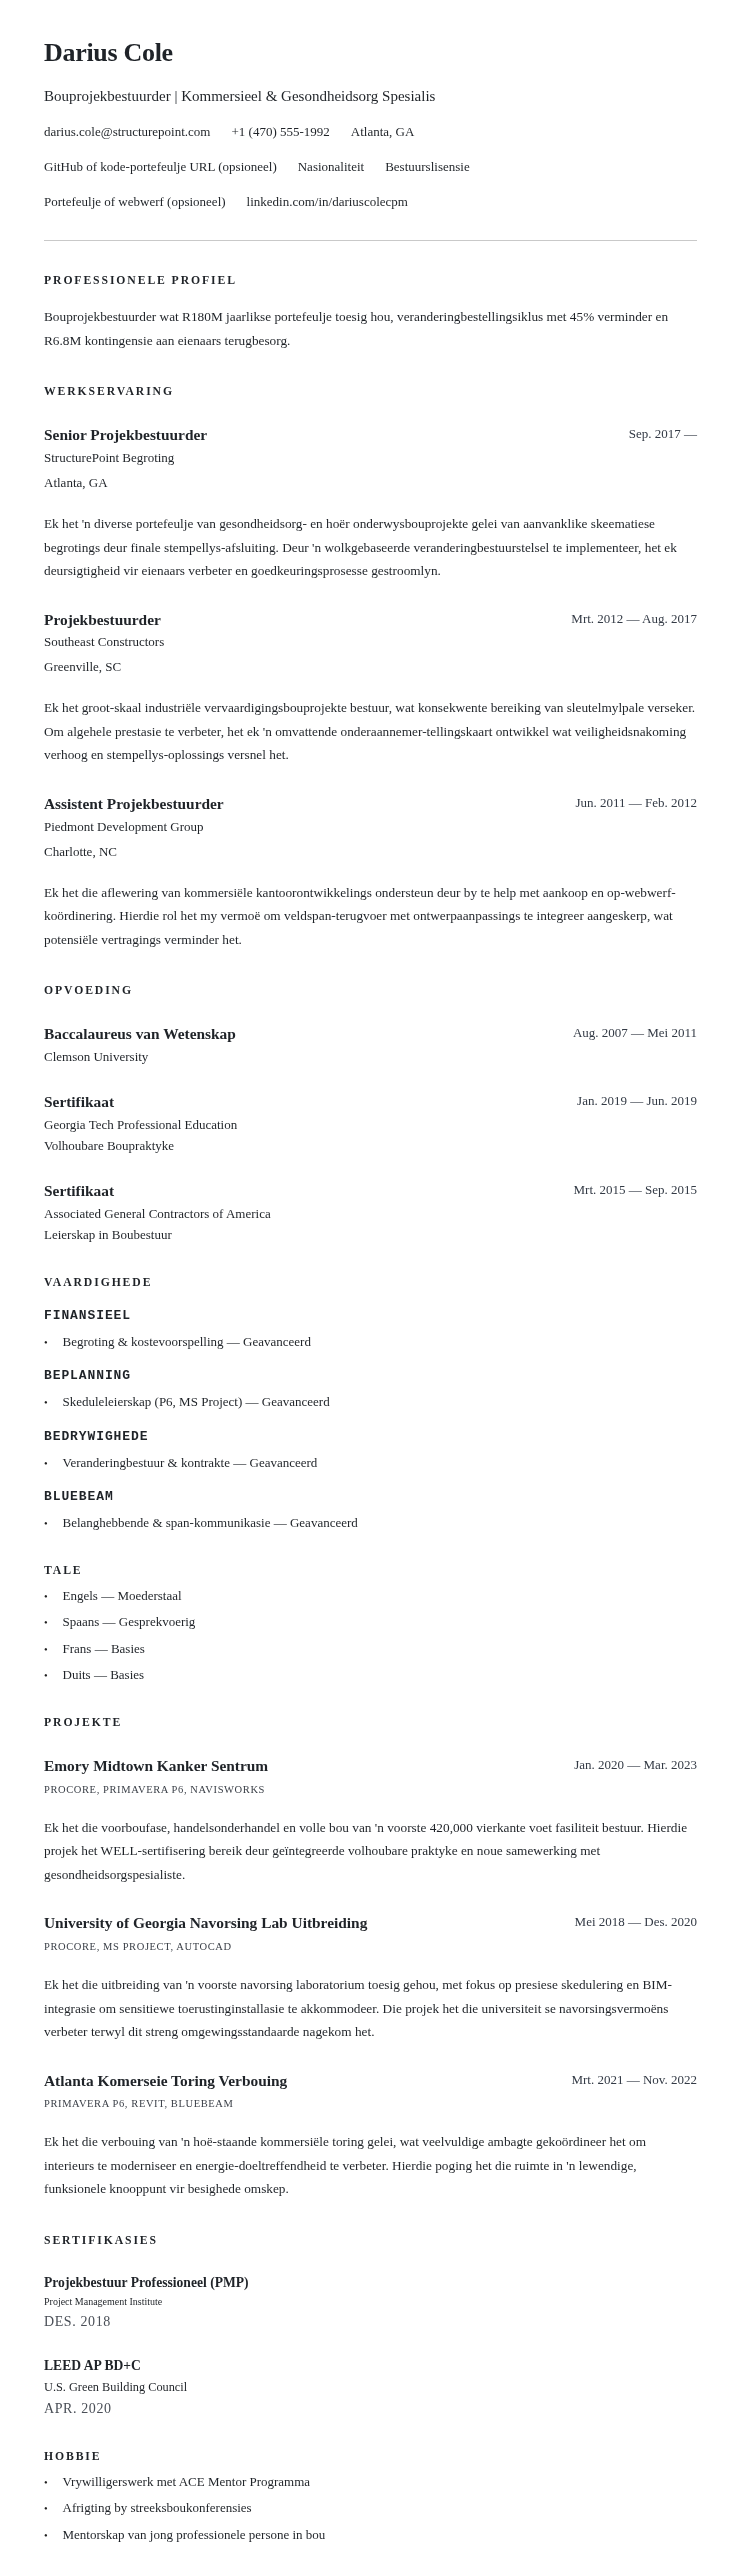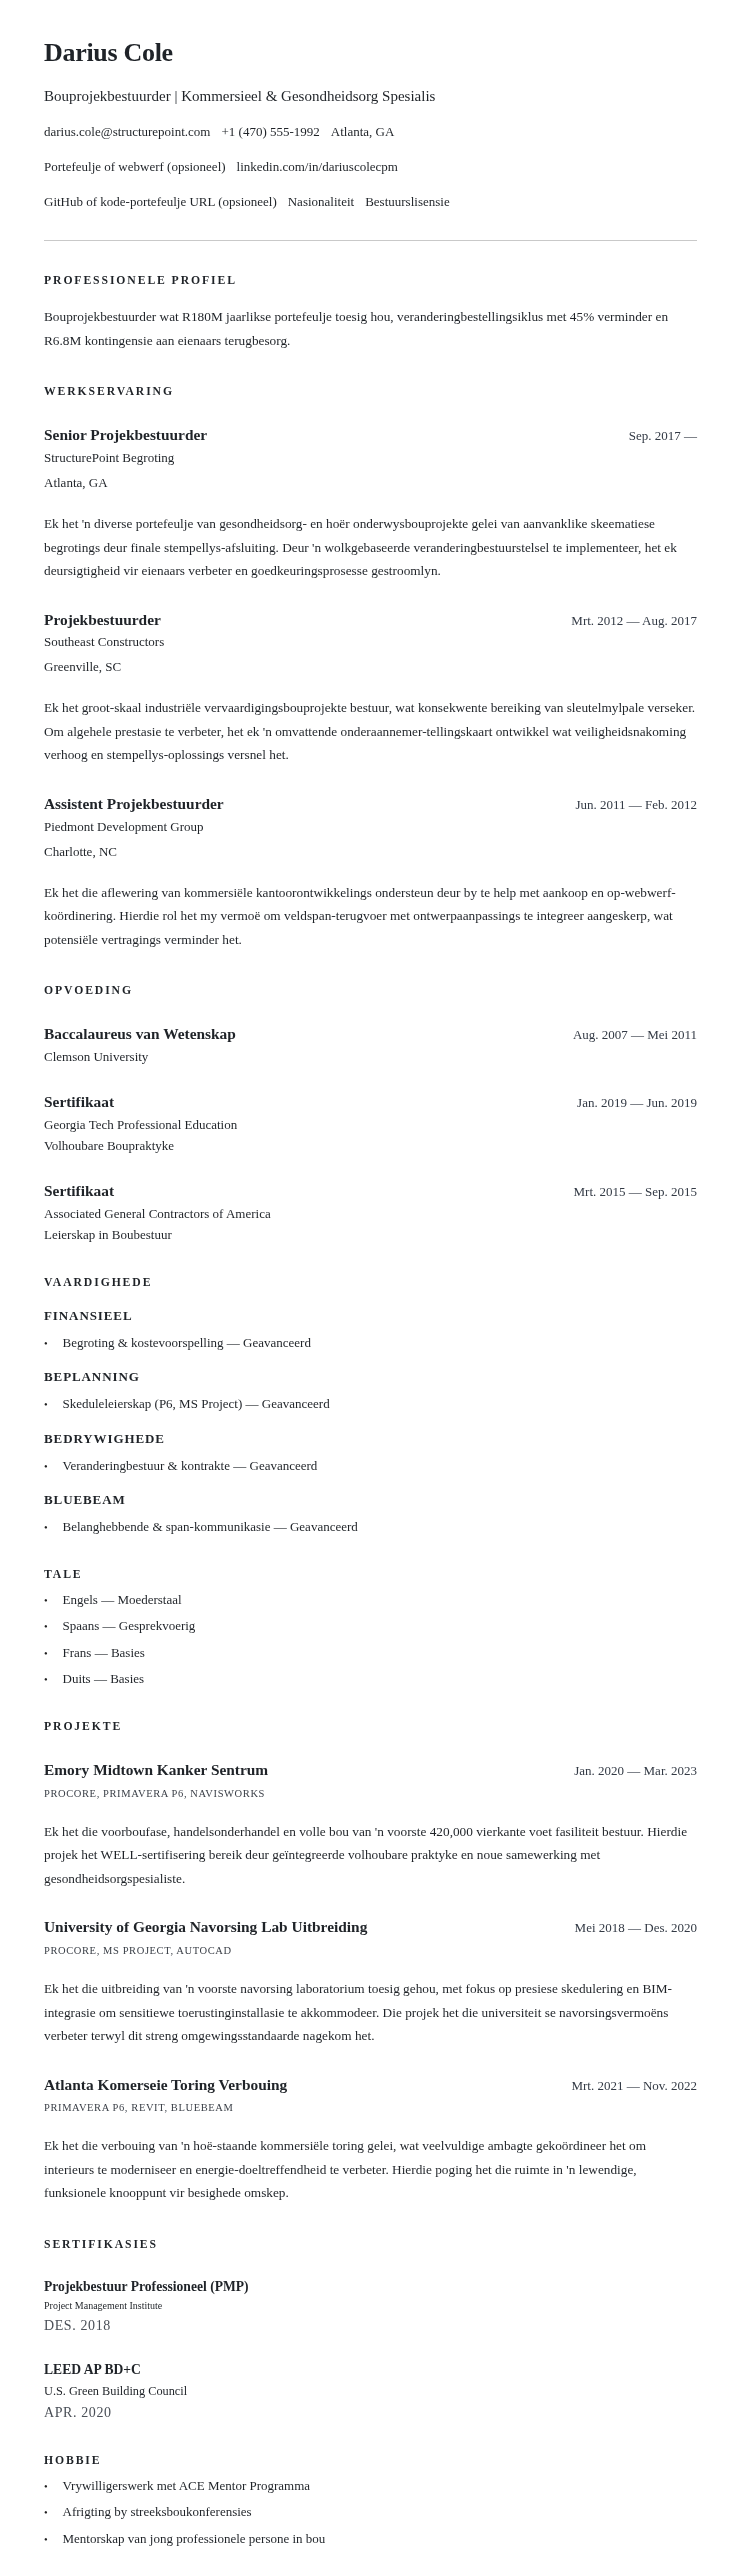--- a/index.html
+++ b/index.html
@@ -22,21 +22,21 @@
     letter-spacing: -0.3px;
     line-height: 1.05;
     margin: 7.4px 0 0 0;
   }
   .headline {
     font-size: 15px;
     margin-top: 21px;
   }
   .contact-row {
     display: flex;
-    gap: 11px;
+    gap: 21px;
     font-size: 13px;
     margin-top: 19px;
   }
   .header-divider {
     border: none;
     border-top: 0.6px solid #c9c9c9;
     margin: 30px 0 0 0;
   }
 
   
@@ -52,21 +52,21 @@
     font-size: 13.3px;
     line-height: 23.5px;
     margin: 18.5px 0 0 0;
   }
 
   
   .entry { margin-top: 28px; }
   .entry-head {
     display: flex;
     justify-content: space-between;
-    align-items: flex-end;
+    align-items: flex-start;
   }
   .entry-title {
     font-size: 15.4px;
     font-weight: 700;
   }
   .entry-dates {
     font-size: 13px;
     color: #333a45;
     white-space: nowrap;
   }
@@ -85,20 +85,21 @@
     color: #3a3f47;
   }
   .entry .para { margin-top: 21px; }
 
   
   .skill-group { margin-top: 18.5px; }
   .skill-group-name {
     font-size: 13px;
     font-weight: 700;
     letter-spacing: 0.9px;
+    font-family: Liberation Mono, monospace;
   }
   .bullet-line {
     display: flex;
     align-items: baseline;
     font-size: 13px;
     margin-top: 11px;
   }
   .bullet-glyph {
     width: 18.5px;
     flex: 0 0 18.5px;
@@ -124,28 +125,28 @@
   <header>
     <h1 class="name">Darius Cole</h1>
     <div class="headline">Bouprojekbestuurder | Kommersieel &amp; Gesondheidsorg Spesialis</div>
 
     <div class="contact-row">
       <span>darius.cole@structurepoint.com</span>
       <span>+1 (470) 555-1992</span>
       <span>Atlanta, GA</span>
     </div>
     <div class="contact-row">
-      <span>Portefeulje of webwerf (opsioneel)</span>
-      <span>linkedin.com/in/dariuscolecpm</span>
-    </div>
-    <div class="contact-row">
       <span>GitHub of kode-portefeulje URL (opsioneel)</span>
       <span>Nasionaliteit</span>
       <span>Bestuurslisensie</span>
     </div>
+    <div class="contact-row">
+      <span>Portefeulje of webwerf (opsioneel)</span>
+      <span>linkedin.com/in/dariuscolecpm</span>
+    </div>
 
     <hr class="header-divider">
   </header>
 
   <section class="section">
     <h2 class="section-title">PROFESSIONELE PROFIEL</h2>
     <p class="para">Bouprojekbestuurder wat R180M jaarlikse portefeulje toesig hou, veranderingbestellingsiklus met 45% verminder en R6.8M kontingensie aan eienaars terugbesorg.</p>
   </section>
 
   <section class="section">

